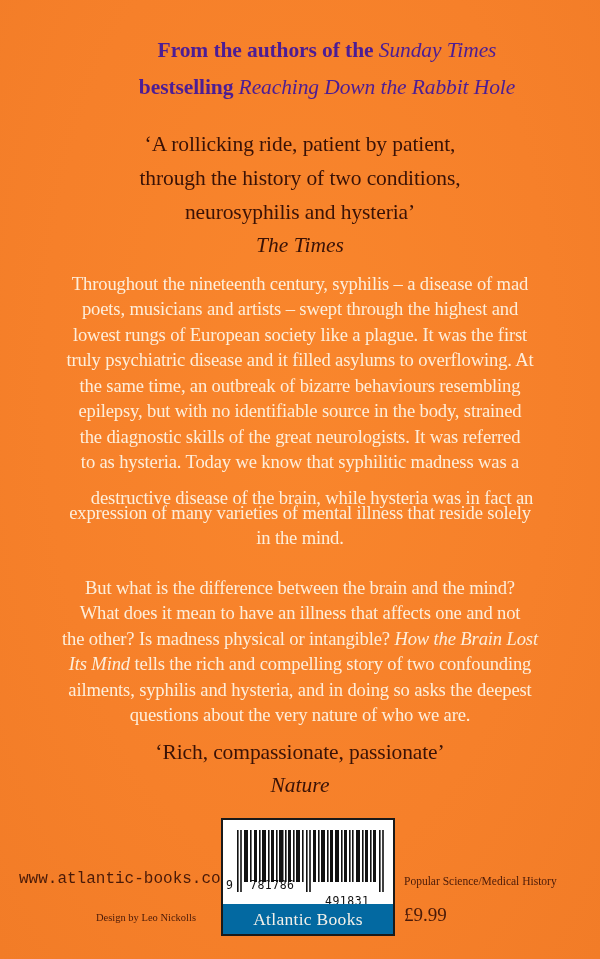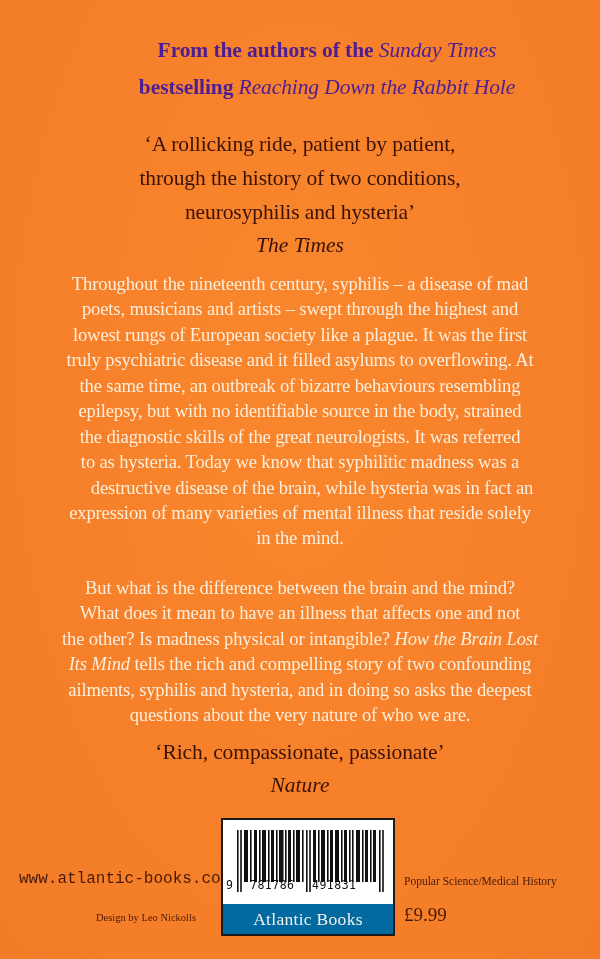--- a/index.html
+++ b/index.html
@@ -53,21 +53,21 @@
     .barcode-bars svg { width: 100%; height: 100%; display: block; }
     .barcode-digit {
       position: absolute;
       font-family: "DejaVu Sans Mono", "Liberation Mono", monospace;
       font-size: 11.5px;
       color: #111;
       top: 58px;
     }
     .d-lead { left: 3px; }
     .d-left { left: 27px; letter-spacing: 0.5px; }
-    .d-right { left: 89px; letter-spacing: 0.5px; }
+    .d-right { left: 102px; letter-spacing: 0.5px; margin-top: 16px; }
     .publisher-band {
       position: absolute;
       left: 0; bottom: 0; width: 100%; height: 30px;
       background: #0369a1;
       color: #f4f1ea;
       font-size: 17.5px;
       text-align: center;
       line-height: 30px;
       letter-spacing: 0.3px;
     }
@@ -90,21 +90,21 @@
   <div class="line source" style="top:233px;">The Times</div>
 
   <div class="line body" style="top:273px;">Throughout the nineteenth century, syphilis – a disease of mad</div>
   <div class="line body" style="top:298px;">poets, musicians and artists – swept through the highest and</div>
   <div class="line body" style="top:324px;">lowest rungs of European society like a plague. It was the first</div>
   <div class="line body" style="top:349px;">truly psychiatric disease and it filled asylums to overflowing. At</div>
   <div class="line body" style="top:375px;">the same time, an outbreak of bizarre behaviours resembling</div>
   <div class="line body" style="top:400px;">epilepsy, but with no identifiable source in the body, strained</div>
   <div class="line body" style="top:426px;">the diagnostic skills of the great neurologists. It was referred</div>
   <div class="line body" style="top:451px;">to as hysteria. Today we know that syphilitic madness was a</div>
-  <div class="line body" style="top:477px;padding-left:24px;">destructive disease of the brain, while hysteria was in fact an</div>
+  <div class="line body" style="top:487px;padding-left:24px;">destructive disease of the brain, while hysteria was in fact an</div>
   <div class="line body" style="top:502px;">expression of many varieties of mental illness that reside solely</div>
   <div class="line body" style="top:527px;">in the mind.</div>
 
   <div class="line body" style="top:577px;">But what is the difference between the brain and the mind?</div>
   <div class="line body" style="top:602px;">What does it mean to have an illness that affects one and not</div>
   <div class="line body" style="top:628px;">
     <span>the other? Is madness physical or intangible? </span><i>How the Brain Lost</i>
   </div>
   <div class="line body" style="top:653px;">
     <i>Its Mind</i><span> tells the rich and compelling story of two confounding</span>

